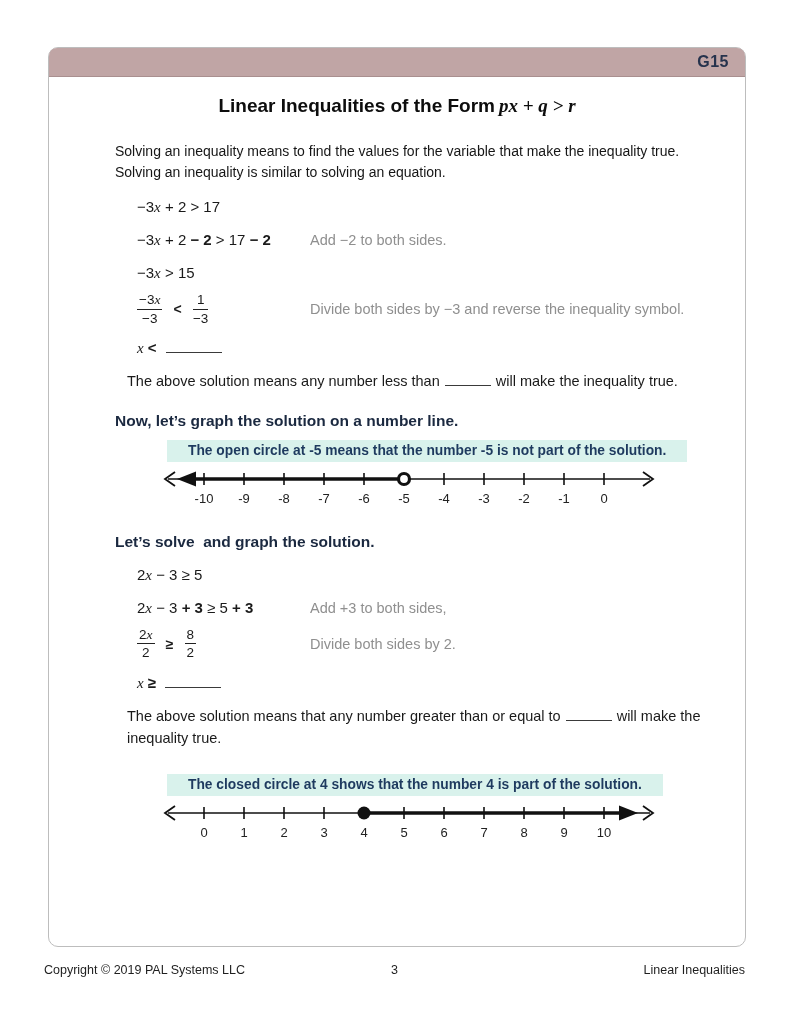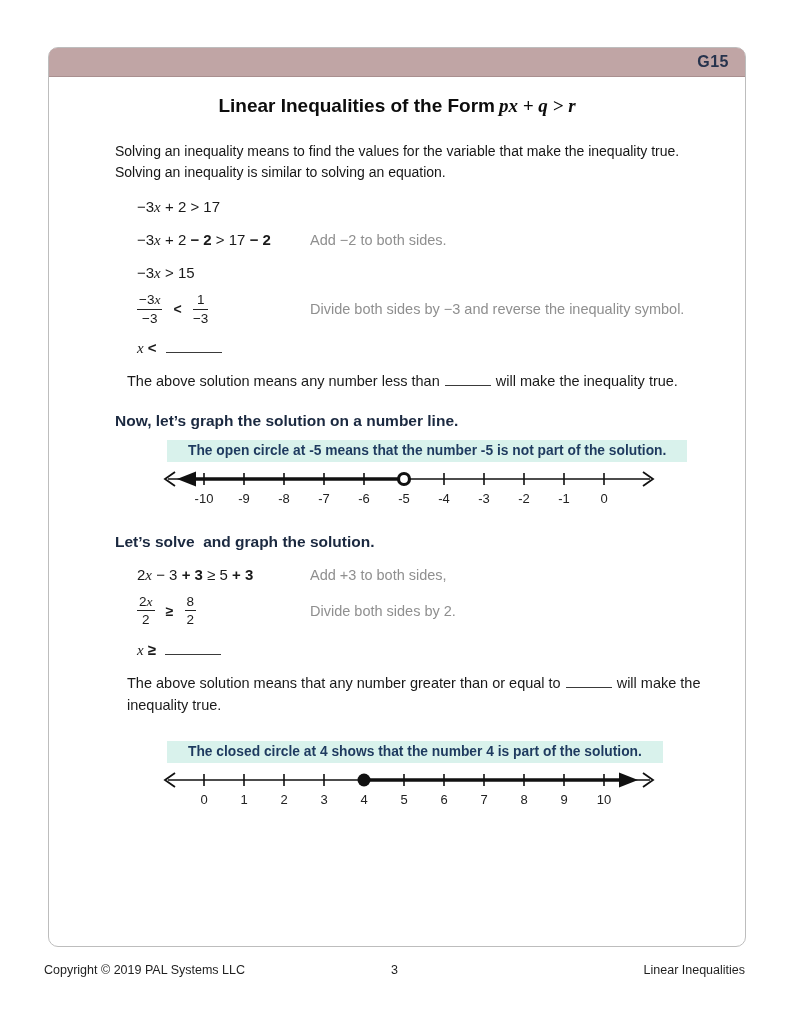--- a/index.html
+++ b/index.html
@@ -157,20 +157,23 @@
           <text class="nl-label" x="405" y="37">-1</text>
           <text class="nl-label" x="445" y="37">0</text>
         </g>
       </svg>
     </div>
 
     <div class="section-heading"><span class="seg-n">Let’s solve&nbsp; and graph the solution.</span></div>
 
     <div class="steps">
       <div class="step">
+        <span class="expr"><span class="seg-n">2</span><span class="seg-v">x</span><span class="seg-n"> − 3 ≥ 5</span></span>
+      </div>
+      <div class="step">
         <span class="expr"><span class="seg-n">2</span><span class="seg-v">x</span><span class="seg-n"> − 3 </span><span class="seg-b">+ 3</span><span class="seg-n"> ≥ 5 </span><span class="seg-b">+ 3</span></span>
         <span class="note">Add +3 to both sides,</span>
       </div>
       <div class="step step-frac">
         <span class="expr">
           <span class="frac">
             <span class="fnum"><span class="seg-n">2</span><span class="seg-v">x</span></span>
             <span class="fden">2</span>
           </span>
           <span class="mop">≥</span>

